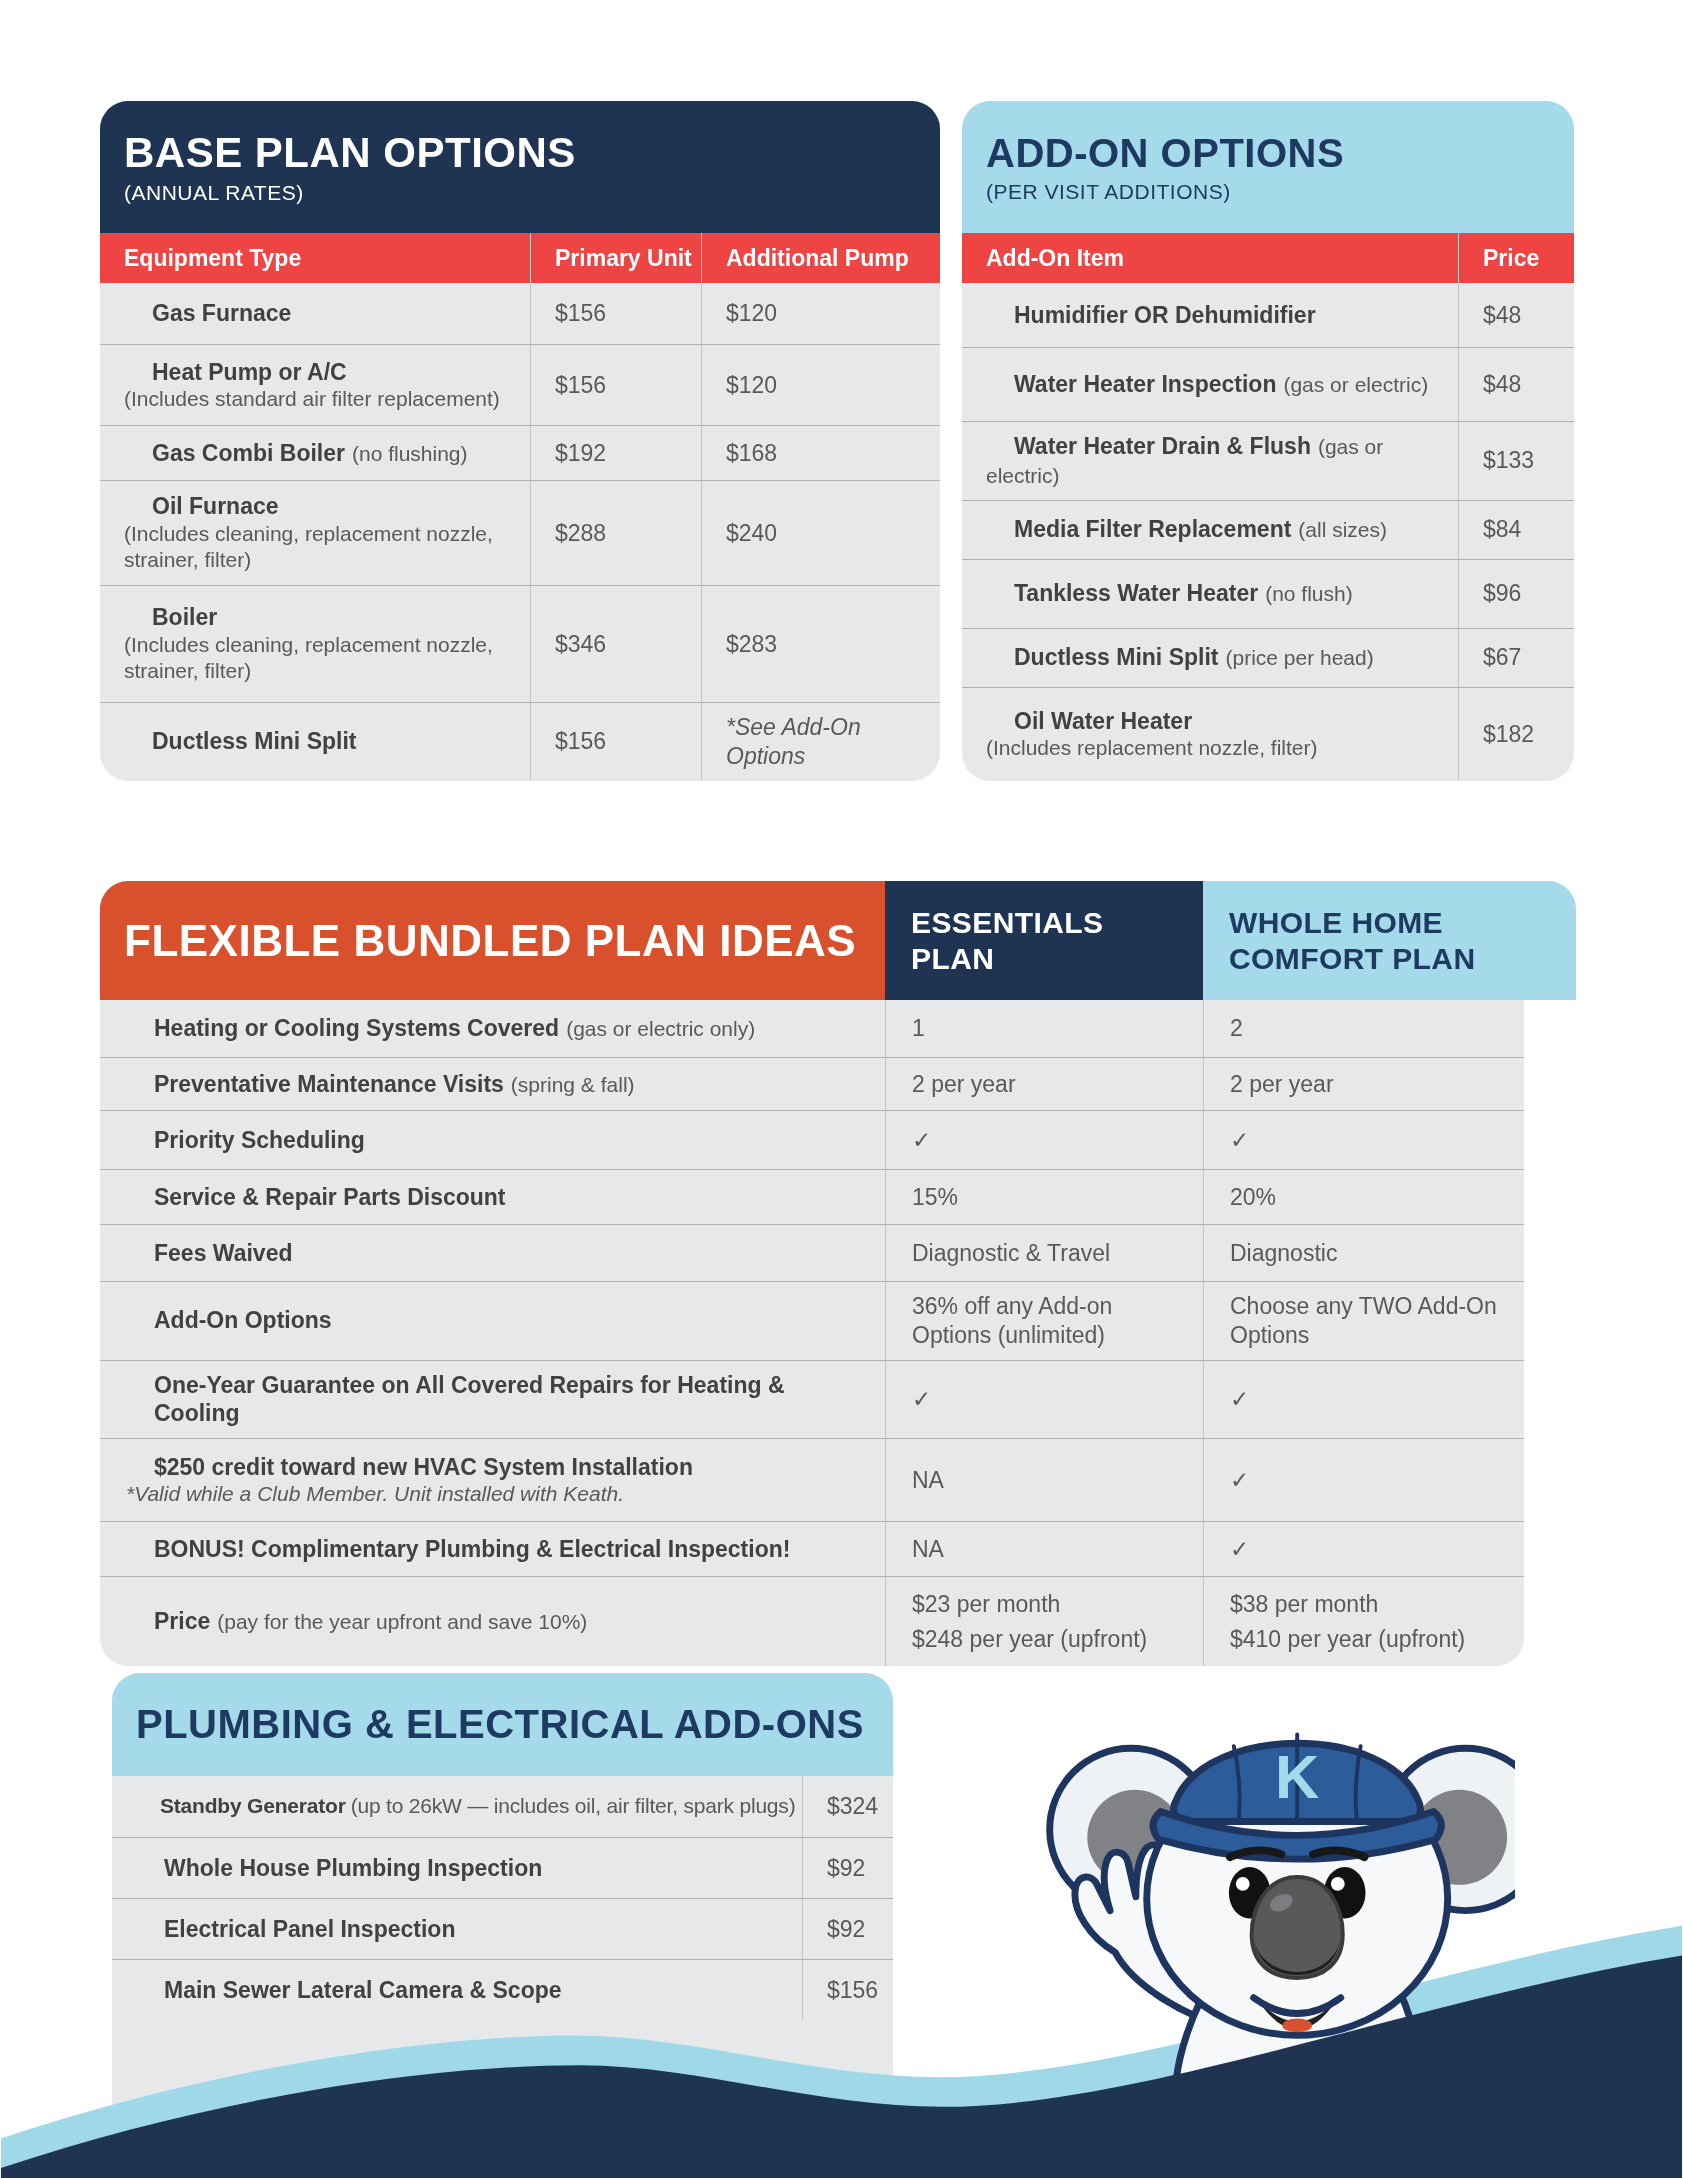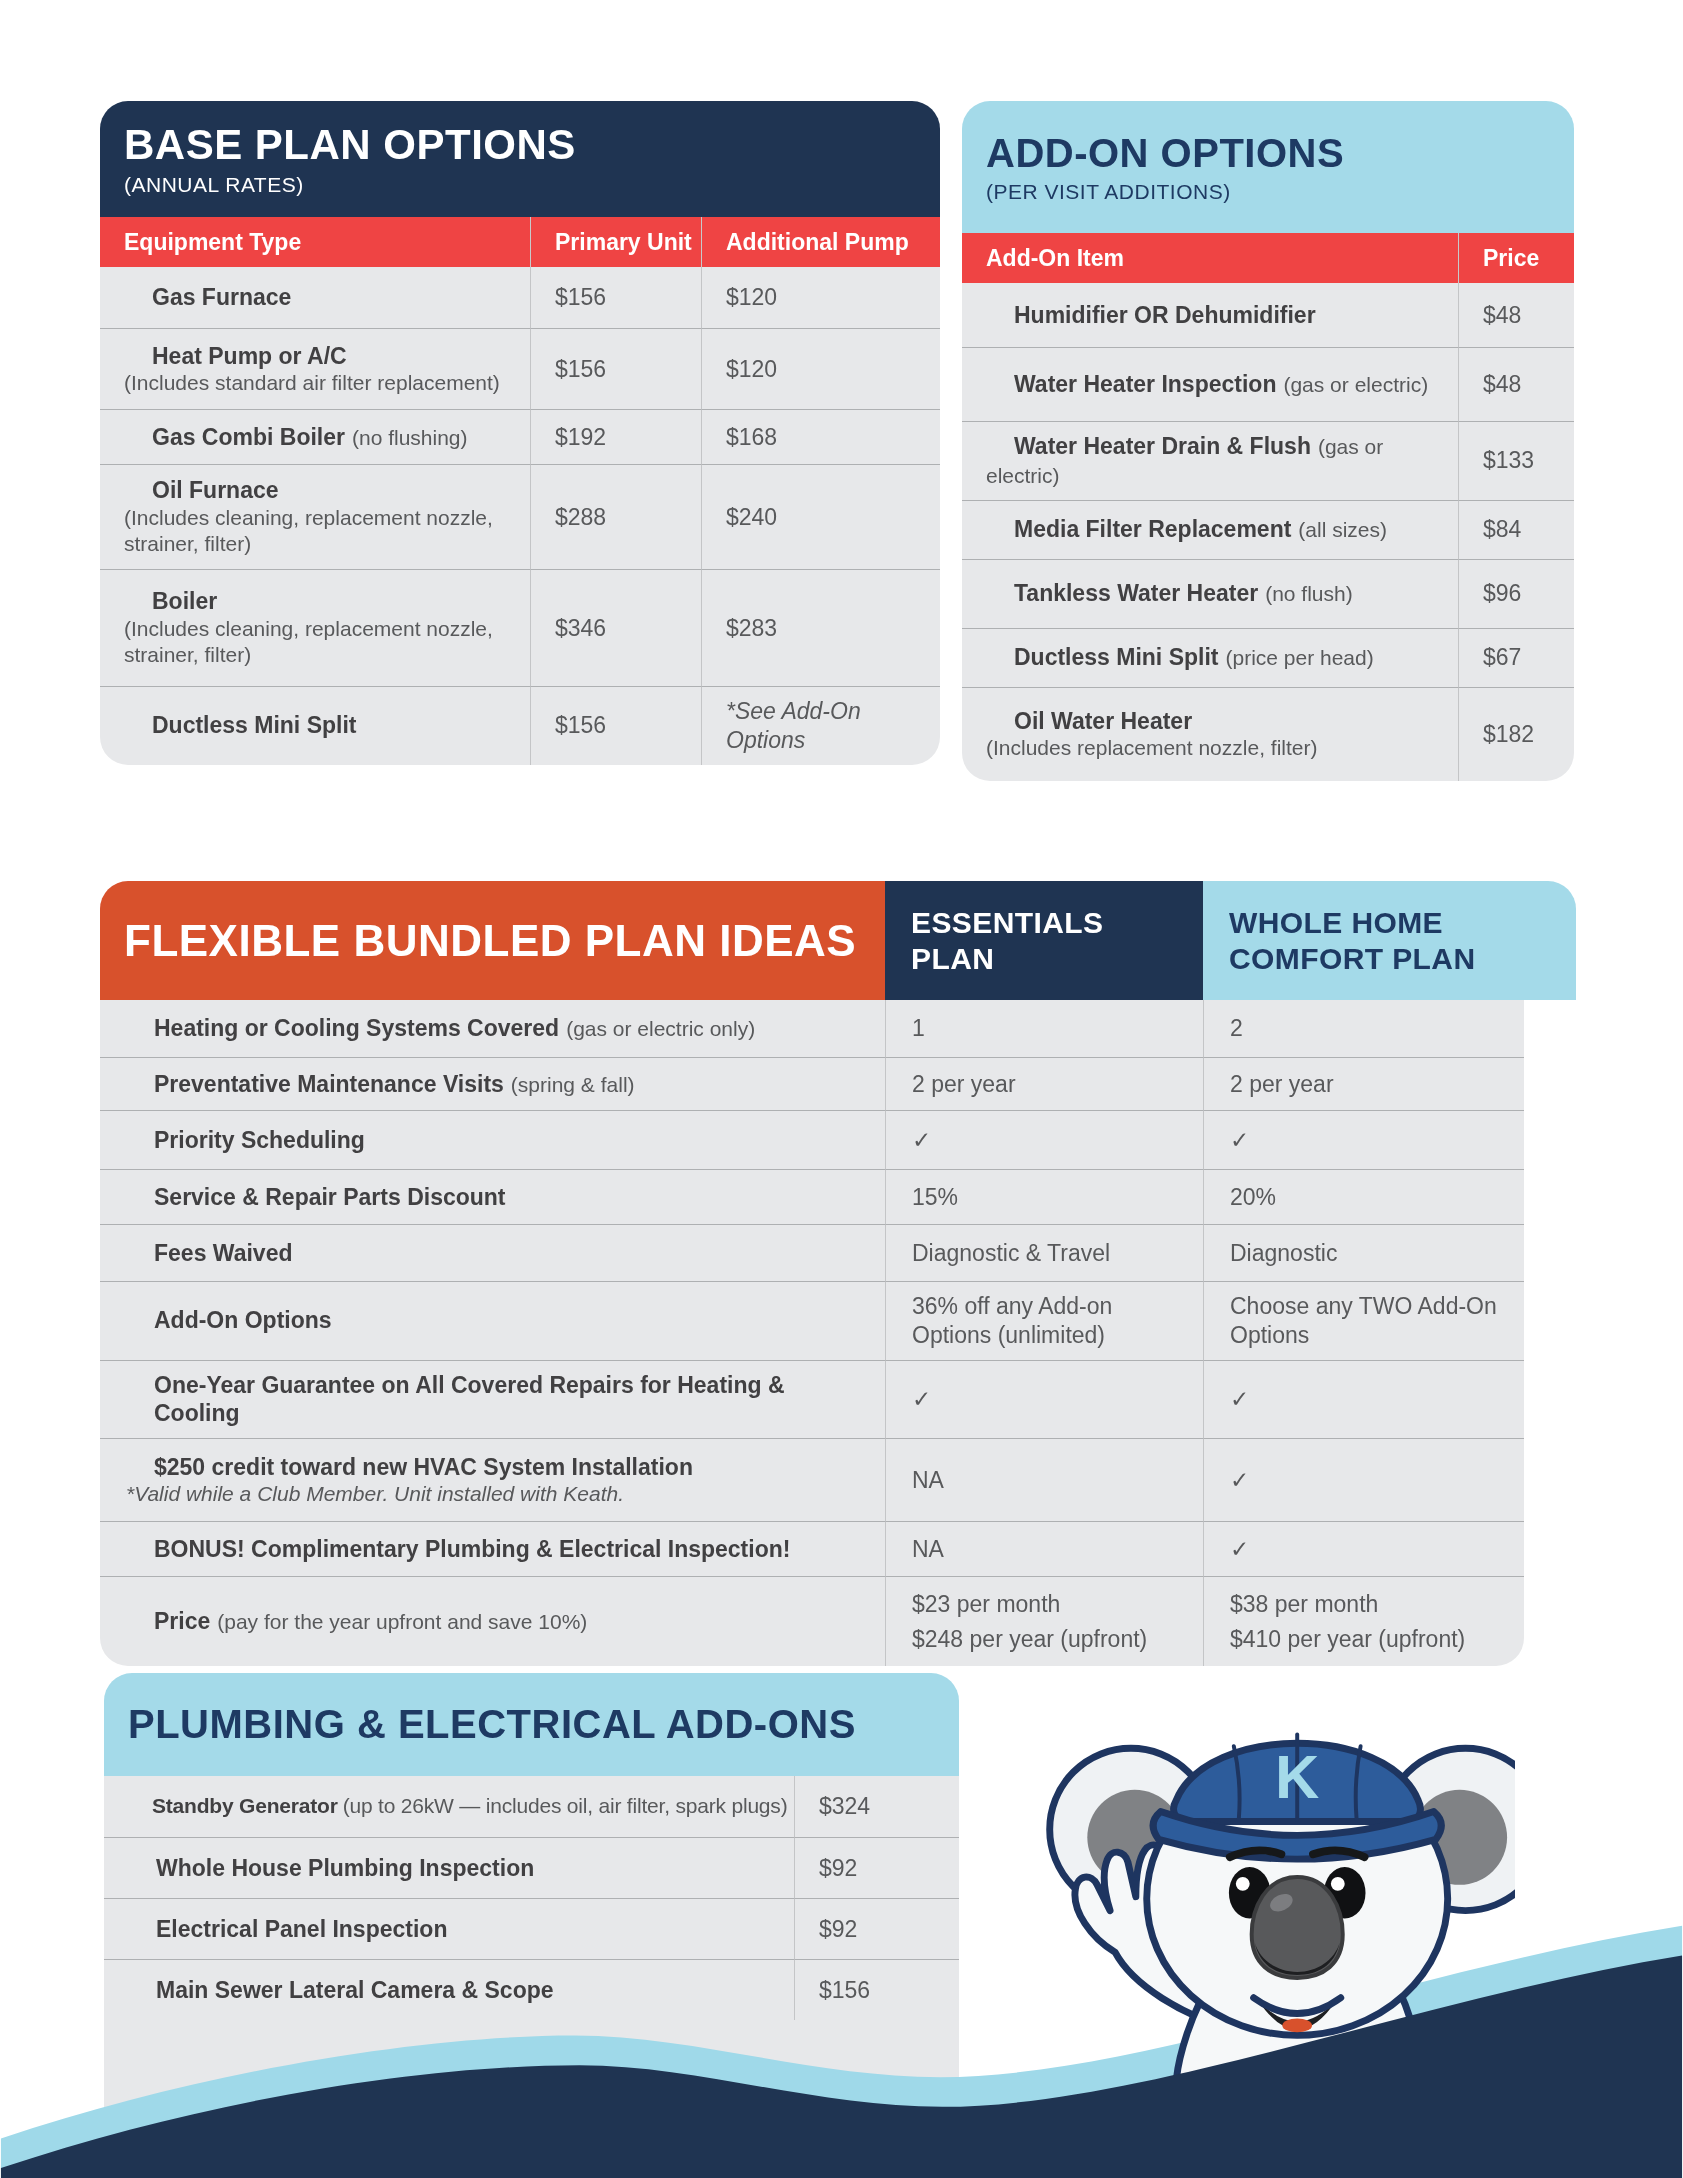--- a/index.html
+++ b/index.html
@@ -31,21 +31,21 @@
   .td + .td { border-left:1px solid #C4C5C7; }
   .name { font-weight:bold; color:#414042;margin-left:28px; }
   .note, .note-i { font-weight:normal; color:#58595B; font-size:21px; }
   .note-i { display:inline; margin-left:7px; }
   .italic { font-style:italic; }
   .val { color:#58595B; font-weight:normal; }
   .pre { white-space:pre-line; line-height:1.5; }
 
   
   #base-card { left:100px; top:101px; width:840px; }
-  #base-card .card-head { height:116px; }
+  #base-card .card-head { height:132px; }
   #base-card .head-title { font-size:42px; }
   #base-card .head-sub { font-size:21px; }
   #base-card .colhead { height:50px; grid-template-columns:430px 171px 239px; }
   #base-card .tr { grid-template-columns:430px 171px 239px; }
   #base-card .tr:nth-child(1){min-height:61px;} #base-card .tr:nth-child(2){min-height:81px;}
   #base-card .tr:nth-child(3){min-height:55px;} #base-card .tr:nth-child(4){min-height:105px;}
   #base-card .tr:nth-child(5){min-height:117px;} #base-card .tr:nth-child(6){min-height:75px;}
 
   
   #addon-card { left:962px; top:101px; width:612px; }
@@ -71,21 +71,21 @@
      padding-left:26px; white-space:pre-line; line-height:1.2; letter-spacing:0.4px; border-radius:0 28px 0 0; }
   #bundle-card .tr { grid-template-columns:785px 318px 373px; }
   #bundle-card .td { padding-left:26px; }
   #bundle-card .tr:nth-child(1){min-height:57px;} #bundle-card .tr:nth-child(2){min-height:53px;}
   #bundle-card .tr:nth-child(3){min-height:59px;} #bundle-card .tr:nth-child(4){min-height:55px;}
   #bundle-card .tr:nth-child(5){min-height:57px;} #bundle-card .tr:nth-child(6){min-height:73px;}
   #bundle-card .tr:nth-child(7){min-height:57px;} #bundle-card .tr:nth-child(8){min-height:83px;}
   #bundle-card .tr:nth-child(9){min-height:55px;} #bundle-card .tr:nth-child(10){min-height:76px;}
 
   
-  #plumb-card { left:104px; top:1673px; width:855px; }
+  #plumb-card { left:112px; top:1673px; width:781px; }
   #plumb-card .card-head { height:103px; }
   #plumb-card .head-title { font-size:40px; }
   #plumb-card .tr { grid-template-columns:690px 165px; }
   #plumb-card .tr{min-height:61px;}
   #plumb-card .tbody { padding-bottom:119px; }
   #plumb-card .td.tight { font-size:21px; letter-spacing:-0.2px; padding-right:4px; padding-left:20px; }
   #plumb-card .td.tight .note-i { font-size:21px; margin-left:5px; }
 
   
   #wave-back  { position:absolute; left:0; top:1822px; z-index:2; }

